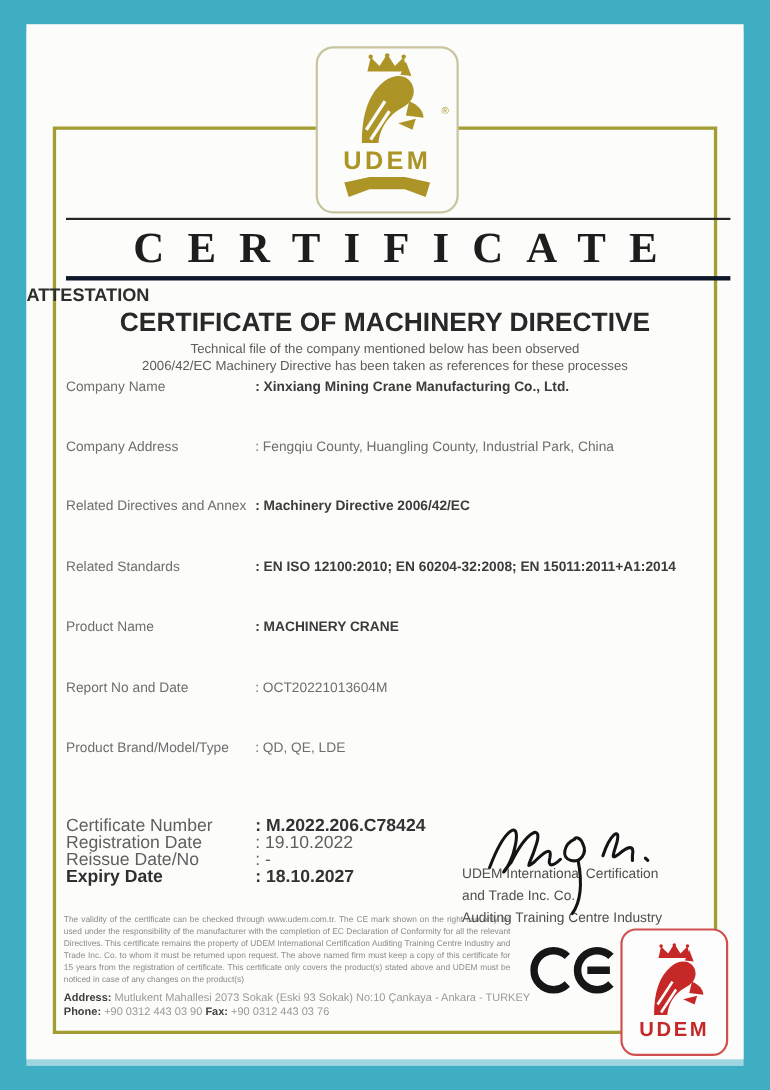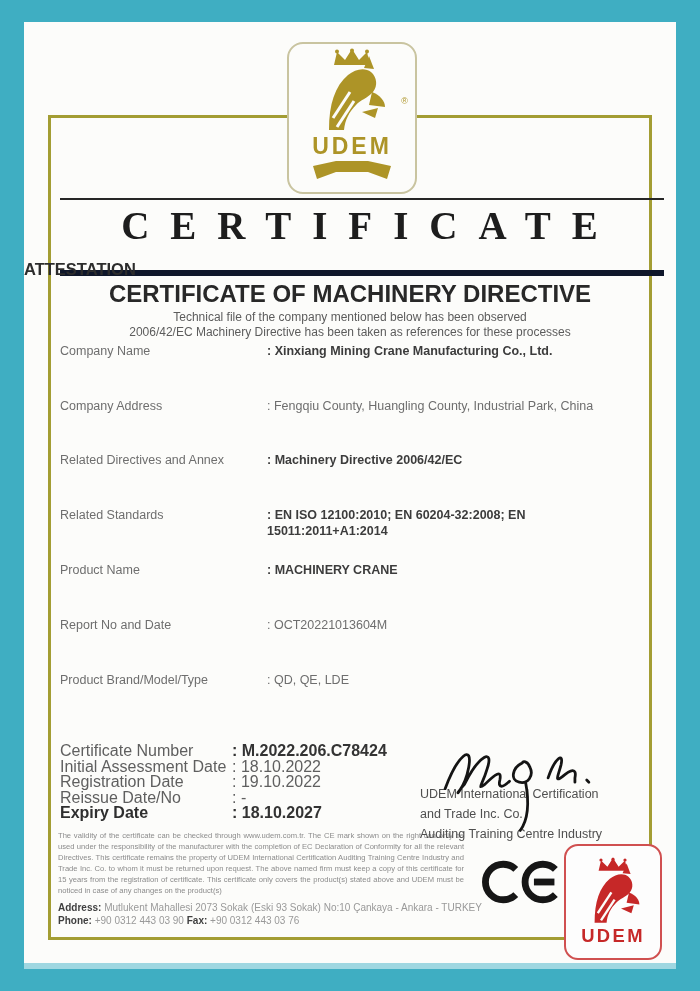--- a/index.html
+++ b/index.html
@@ -11,32 +11,32 @@
 
   
   .logo-box{position:absolute;left:263px;top:20px;width:126px;height:148px;background:#fcfcfa;
             border:2px solid #c9c4a0;border-radius:16px;z-index:2;display:flex;
             align-items:center;justify-content:center;}
   .logo-box svg{display:block;}
   .reg-mark{position:absolute;right:7px;top:52px;font-size:9px;color:#ad9427;}
 
   
   .title-wrap{position:absolute;left:36px;top:176px;width:604px;border-top:2px solid #262626;
-              border-bottom:6px solid #0f172a;text-align:center;padding:3px 0 22px;}
+              border-bottom:4px solid #0f172a;text-align:center;padding:3px 0 3px;}
   .title-word{font-family:"Liberation Serif",serif;font-weight:bold;font-size:39px;color:#1d1d1d;
               letter-spacing:21px;padding-left:16px;white-space:nowrap;}
   .attestation{position:absolute;left:0;top:238px;width:100%;text-align:left;font-weight:bold;
                font-size:16.5px;color:#2c2c2c;}
   .subtitle{position:absolute;left:0;top:258px;width:100%;text-align:center;font-weight:bold;
             font-size:24px;color:#282828;}
   .intro{position:absolute;left:0;top:288px;width:100%;text-align:center;font-size:12px;
          line-height:15px;color:#5c5c5c;}
 
   
-  .frow{position:absolute;left:36px;width:586px;display:flex;font-size:12.5px;line-height:16px;gap:35px;}
+  .frow{position:absolute;left:36px;width:586px;display:flex;font-size:12.5px;line-height:16px;}
   .flabel{width:172px;flex:none;color:#6e6e6e;}
   .fvalue{color:#6e6e6e;}
   .fvalue::before{content:": ";}
   .fvalue.vb{font-weight:bold;color:#3c3c3c;}
 
   
   .srow{display:flex;font-size:16px;line-height:15.5px;}
   .summary{position:absolute;left:36px;top:721px;width:420px;}
   .slabel{width:172px;flex:none;color:#5f5f5f;}
   .svalue{color:#5f5f5f;}
@@ -134,24 +134,20 @@
       <span class="flabel">Product Brand/Model/Type</span>
       <span class="fvalue">QD, QE, LDE</span>
     </div>
 
     <div class="summary">
       <div class="srow">
         <span class="slabel">Certificate Number</span>
         <span class="svalue vb">M.2022.206.C78424</span>
       </div>
       <div class="srow">
-        <span class="slabel">Initial Assessment Date</span>
-        <span class="svalue">18.10.2022</span>
-      </div>
-      <div class="srow">
         <span class="slabel">Registration Date</span>
         <span class="svalue">19.10.2022</span>
       </div>
       <div class="srow">
         <span class="slabel">Reissue Date/No</span>
         <span class="svalue">-</span>
       </div>
       <div class="srow">
         <span class="slabel lb">Expiry Date</span>
         <span class="svalue vb">18.10.2027</span>

